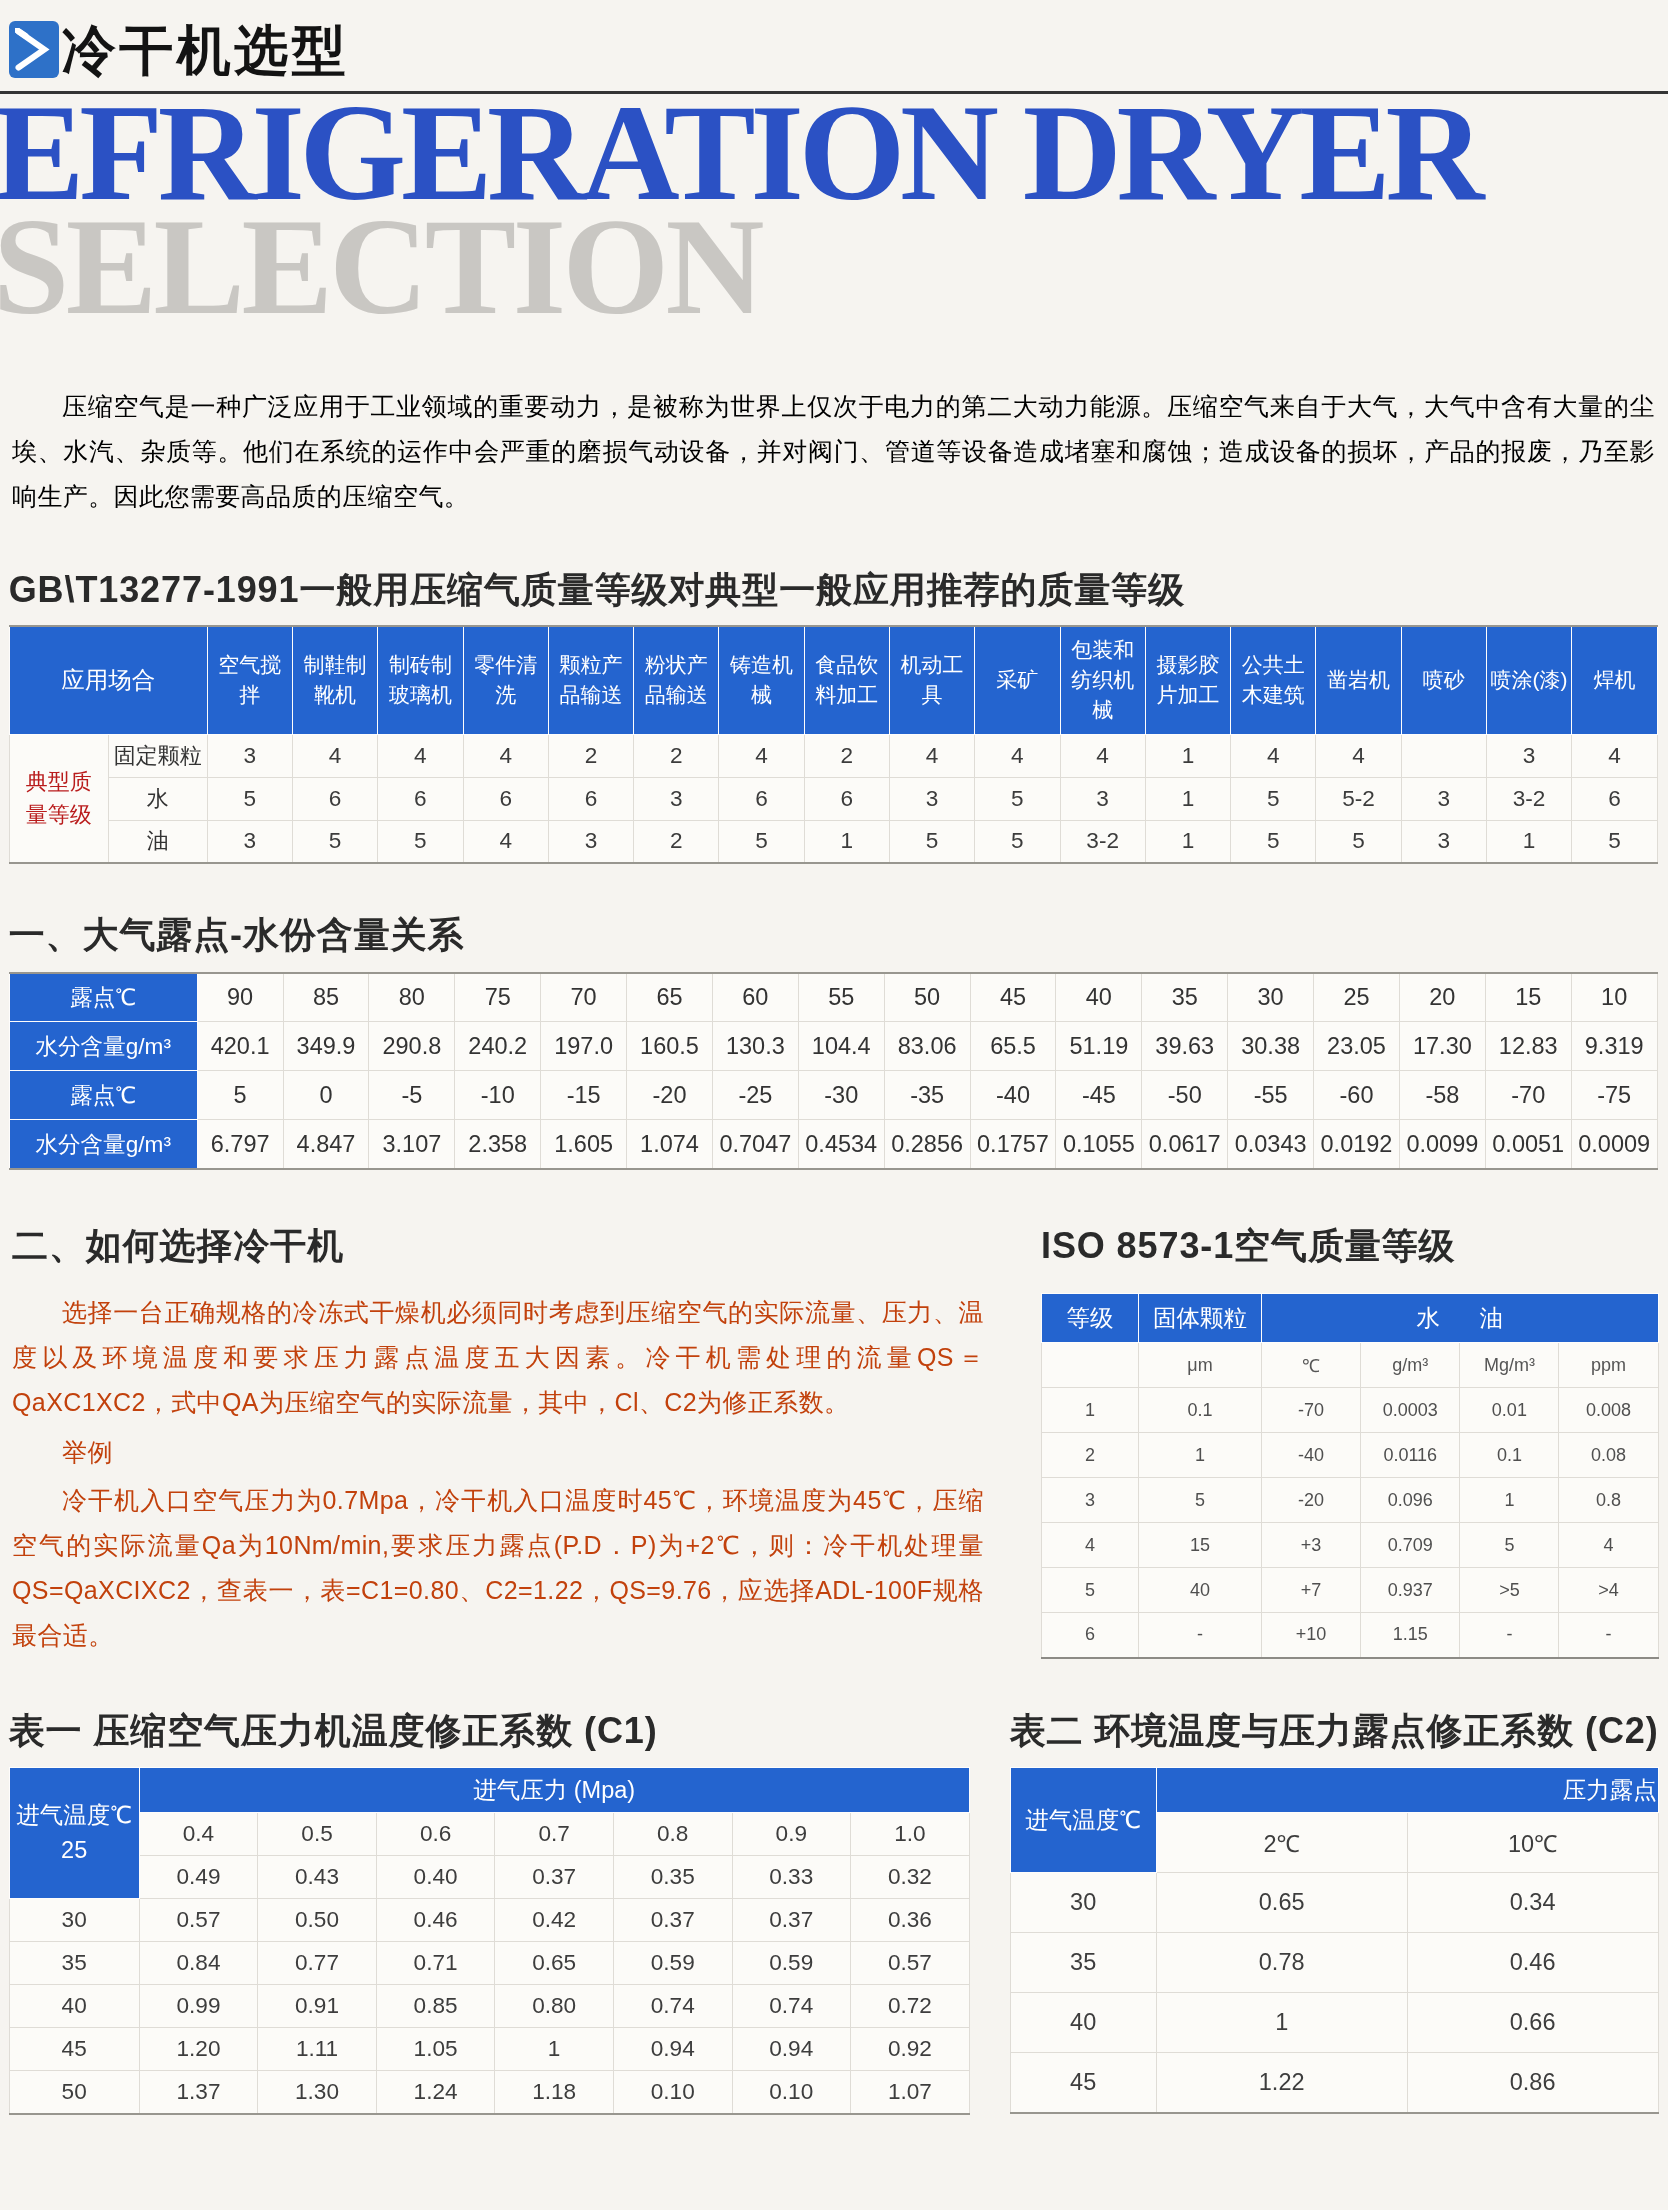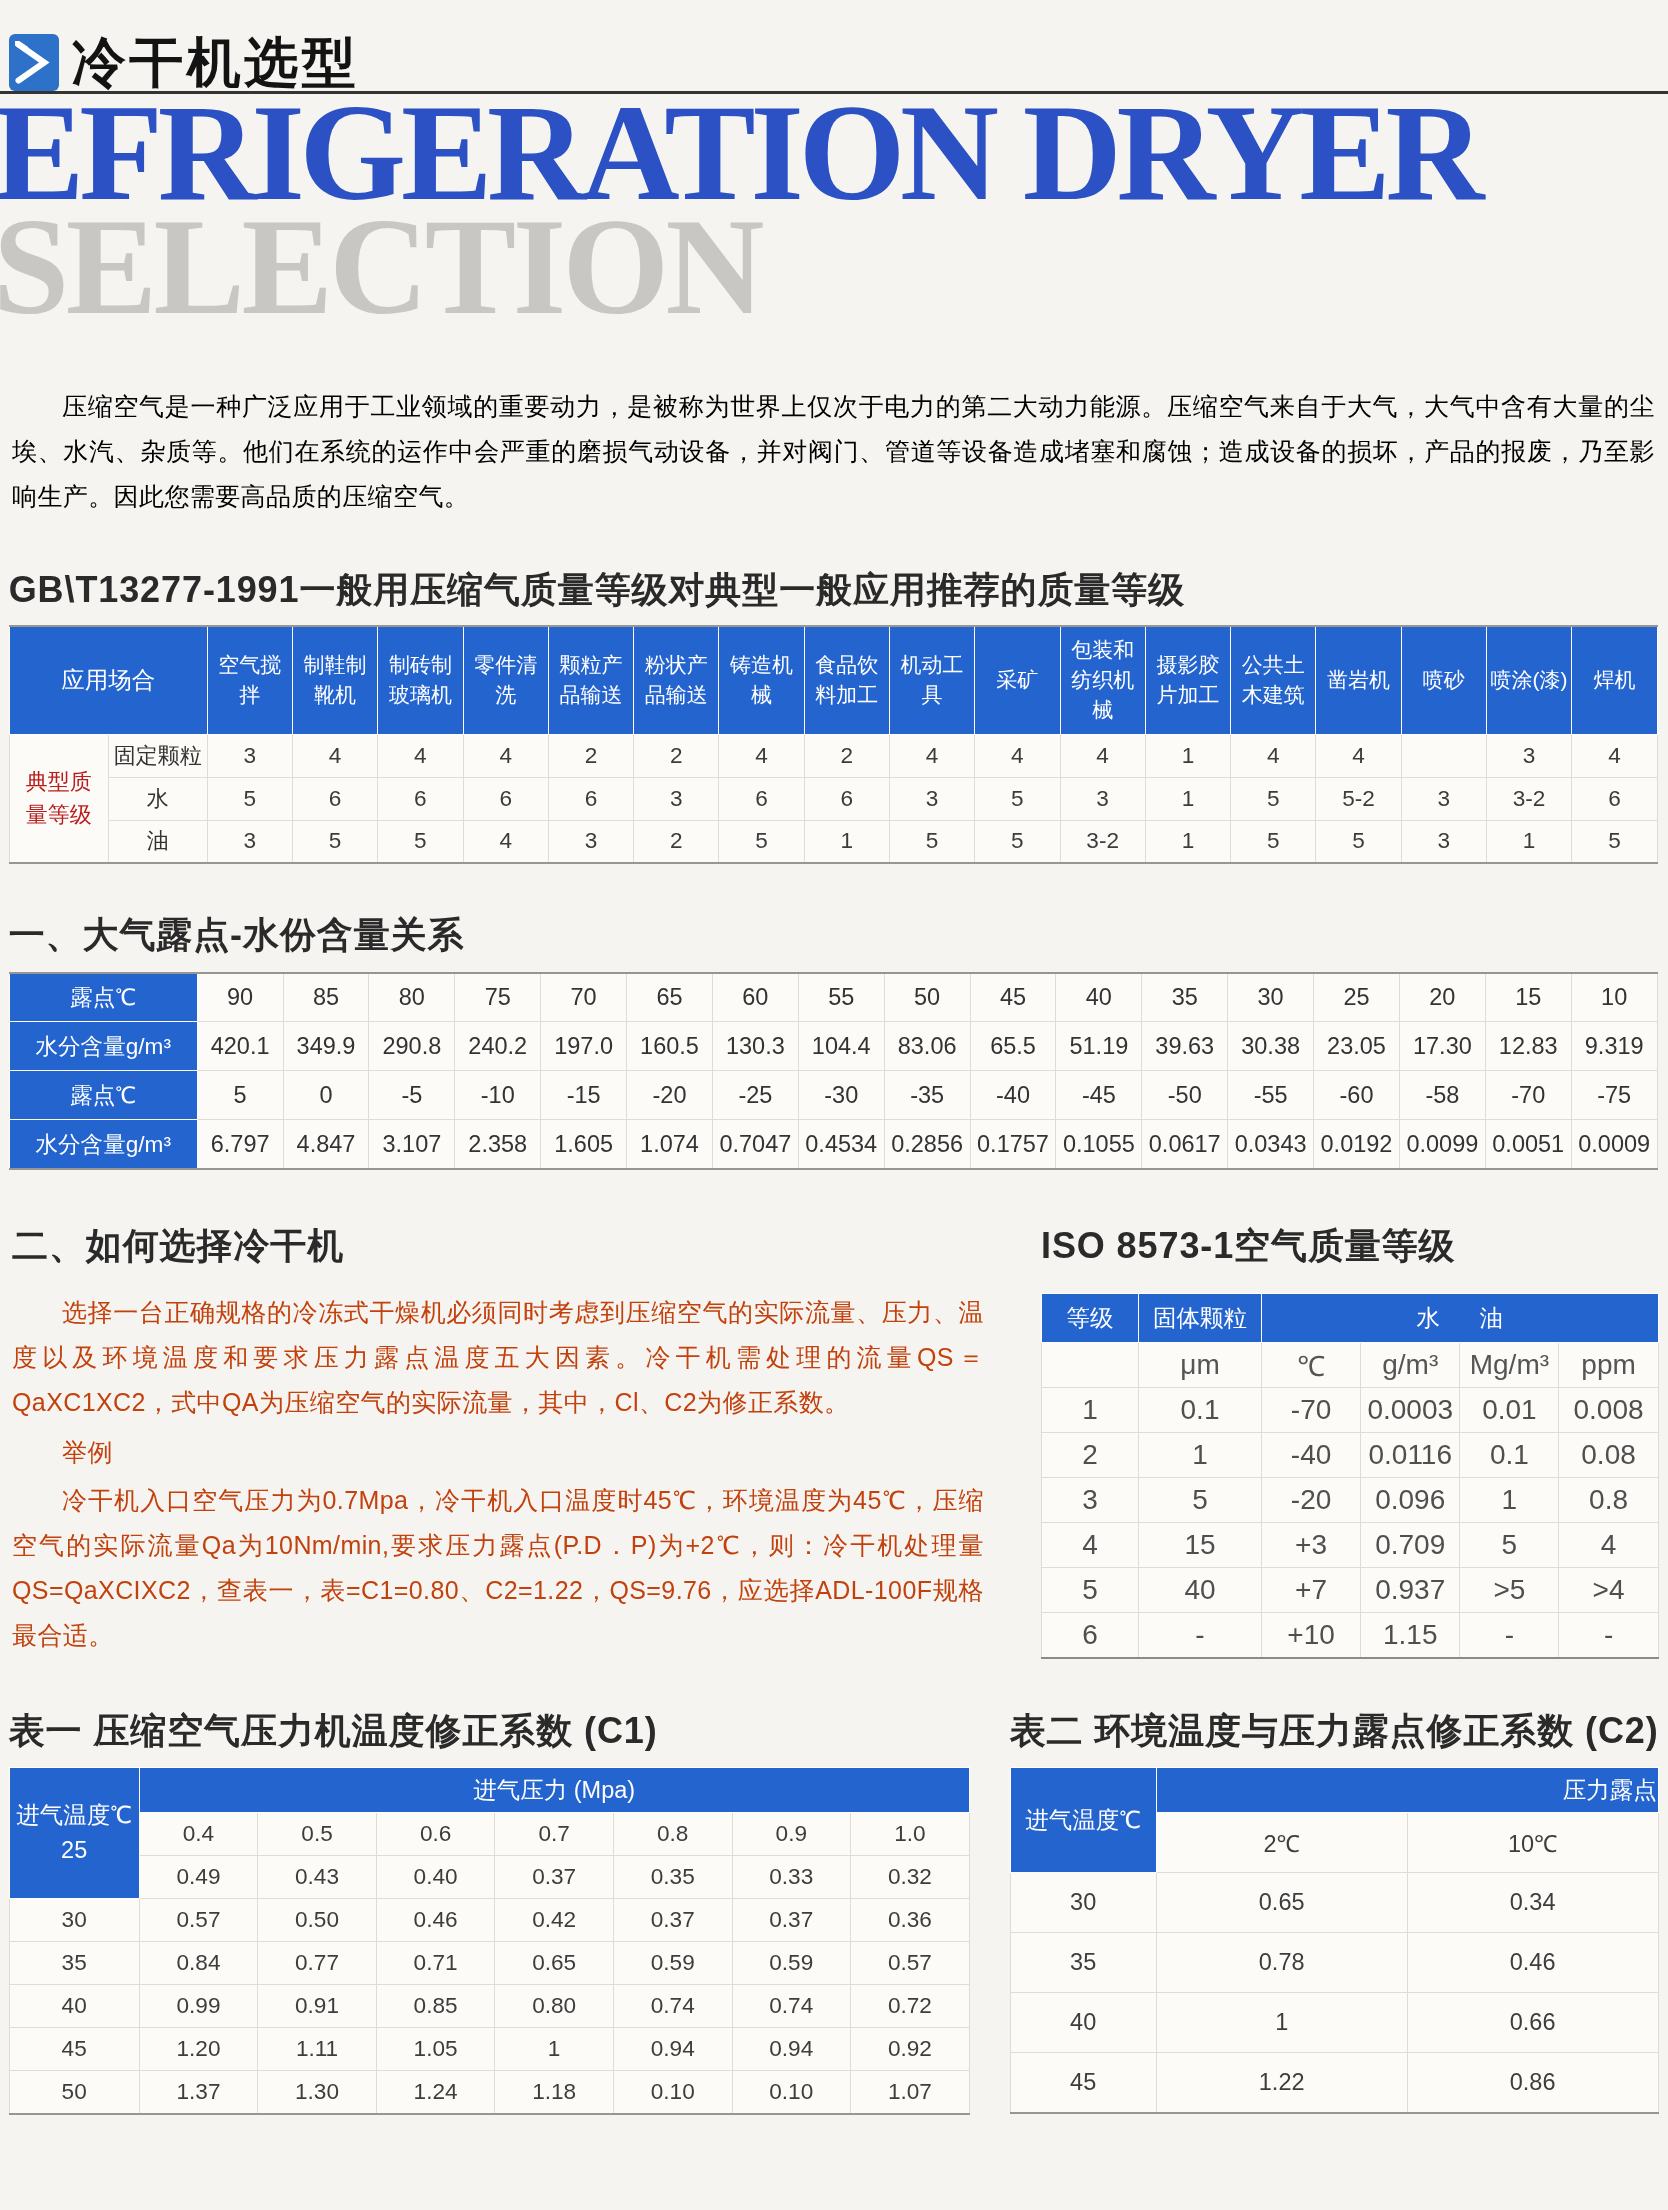--- a/index.html
+++ b/index.html
@@ -6,21 +6,21 @@
     --page-bg:#f6f4f0; --cell-bg:#fcfbf8; --hdr-blue:#2464cf;
     --banner-blue:#2b51c4; --banner-gray:#c9c7c3; --icon-blue:#2e71c8;
     --ink:#222; --cell-ink:#3c3c3c; --line:#dfdcd6; --edge:#98968f;
   }
   *{box-sizing:border-box;}
   html,body{margin:0;padding:0;}
   body{width:1669px;height:2211px;background:var(--page-bg);overflow:hidden;
        font-family:"Liberation Sans",sans-serif;color:var(--ink);}
 
   
-  .header{display:flex;align-items:flex-end;gap:13px;padding:8.7px 0 0 8.7px;
+  .header{display:flex;align-items:center;gap:3px;padding:8.7px 0 0 8.7px;
           height:94px;border-bottom:3.5px solid #343434;}
   .arrow-box{width:50px;height:57px;background:var(--icon-blue);border-radius:6px;
              display:flex;align-items:center;justify-content:center;flex:none;}
   .page-title{font-size:54px;font-weight:700;color:#131313;letter-spacing:3.5px;line-height:1.05;}
 
   
   .banner{margin:5.2px 0 0 -7px;}
   .banner-l1{font-family:"Liberation Serif",serif;font-weight:700;font-size:137px;
              line-height:0.80;letter-spacing:-5.2px;color:var(--banner-blue);white-space:nowrap;}
   .banner-l2{font-family:"Liberation Serif",serif;font-weight:700;font-size:137px;
@@ -61,21 +61,21 @@
              text-indent:2em;letter-spacing:0.4px;margin-top:22.6px;}
   .example-label{margin-top:5.2px;}
   .para2{margin-top:3.5px;}
 
   
   #iso-table{margin-top:26px;width:100%;border-bottom:2.6px solid #8d8b86;}
   #iso-table .blue-row th{font-size:23.5px;height:49px;}
   #iso-table th.iso-grade{width:97px;}
   #iso-table th.iso-particle{width:123px;}
   #iso-table th.water-oil{word-spacing:33px;}
-  #iso-table td{font-size:28px;height:45px;color:#4f4f4f;}
+  #iso-table td{font-size:18px;height:45px;color:#4f4f4f;}
   #iso-table .iso-unit{color:#555;}
 
   
   .bottom{display:flex;margin:50px 10.4px 0 8.7px;}
   .bot-left{width:961px;flex:none;}
   .bot-right{flex:1 1 auto;margin-left:40px;min-width:0;}
   #t1{margin-top:15.6px;width:100%;border-bottom:2.6px solid var(--edge);}
   #t1 th.t1-corner{width:130px;font-size:23.5px;line-height:1.5;}
   #t1 th.mpa-header{font-size:23.5px;height:45px;}
   #t1 td{font-size:22.6px;height:43px;color:#3d3d3d;}

